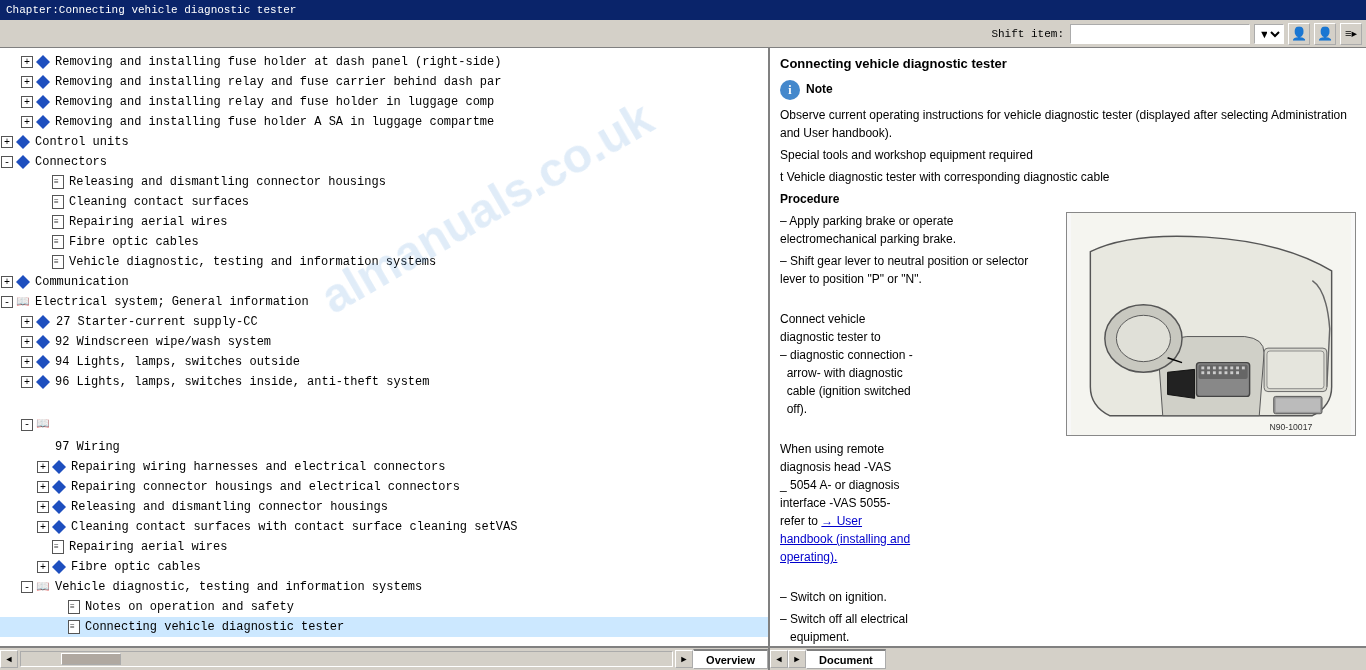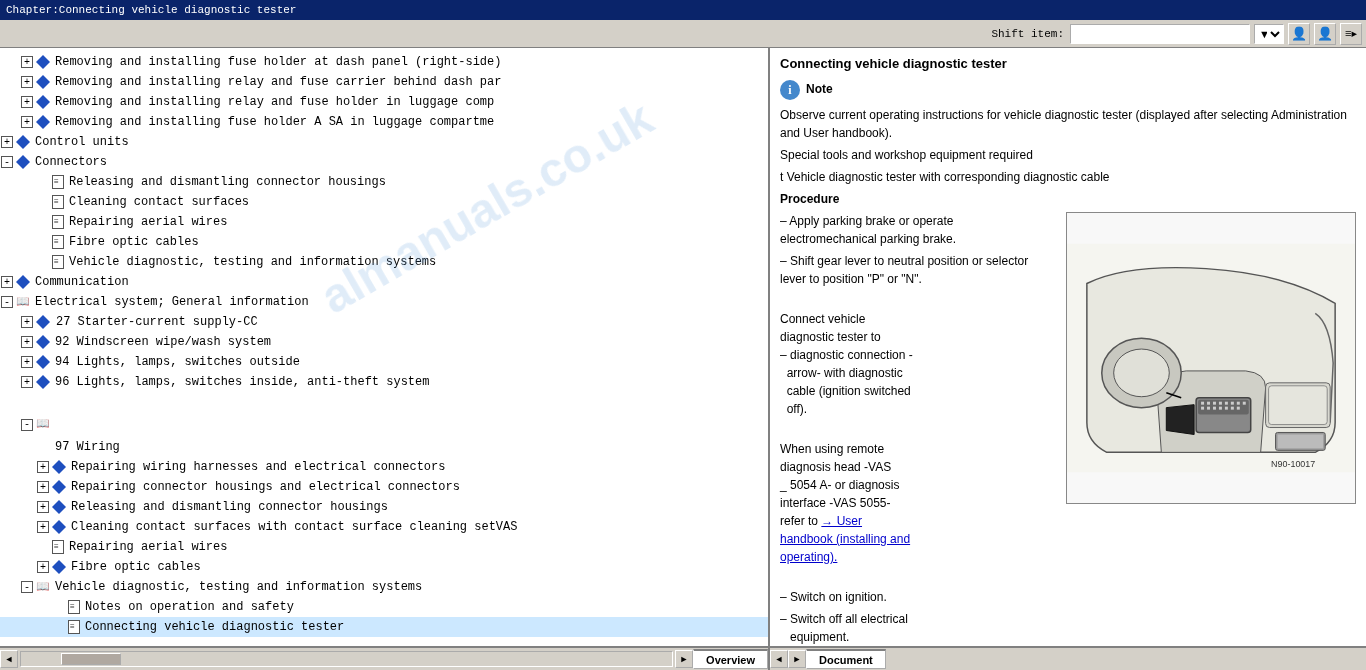--- a/index.html
+++ b/index.html
@@ -156,21 +156,21 @@
     }
     .note-label { font-weight: bold; font-family: Arial, sans-serif; }
     .right-text { font-family: Arial, sans-serif; font-size: 12px; line-height: 1.5; }
     .right-text p { margin-bottom: 4px; }
     .link-text { color: #0000cc; text-decoration: underline; cursor: pointer; }
 
     .diagram-box {
       float: right;
       border: 1px solid #888;
       width: 290px;
-      height: 292px;
+      height: 224px;
       background: #f8f8f8;
       margin-left: 10px;
       margin-bottom: 10px;
       position: relative;
       overflow: hidden;
     }
     .diagram-label {
       position: absolute;
       bottom: 4px;
       right: 6px;

